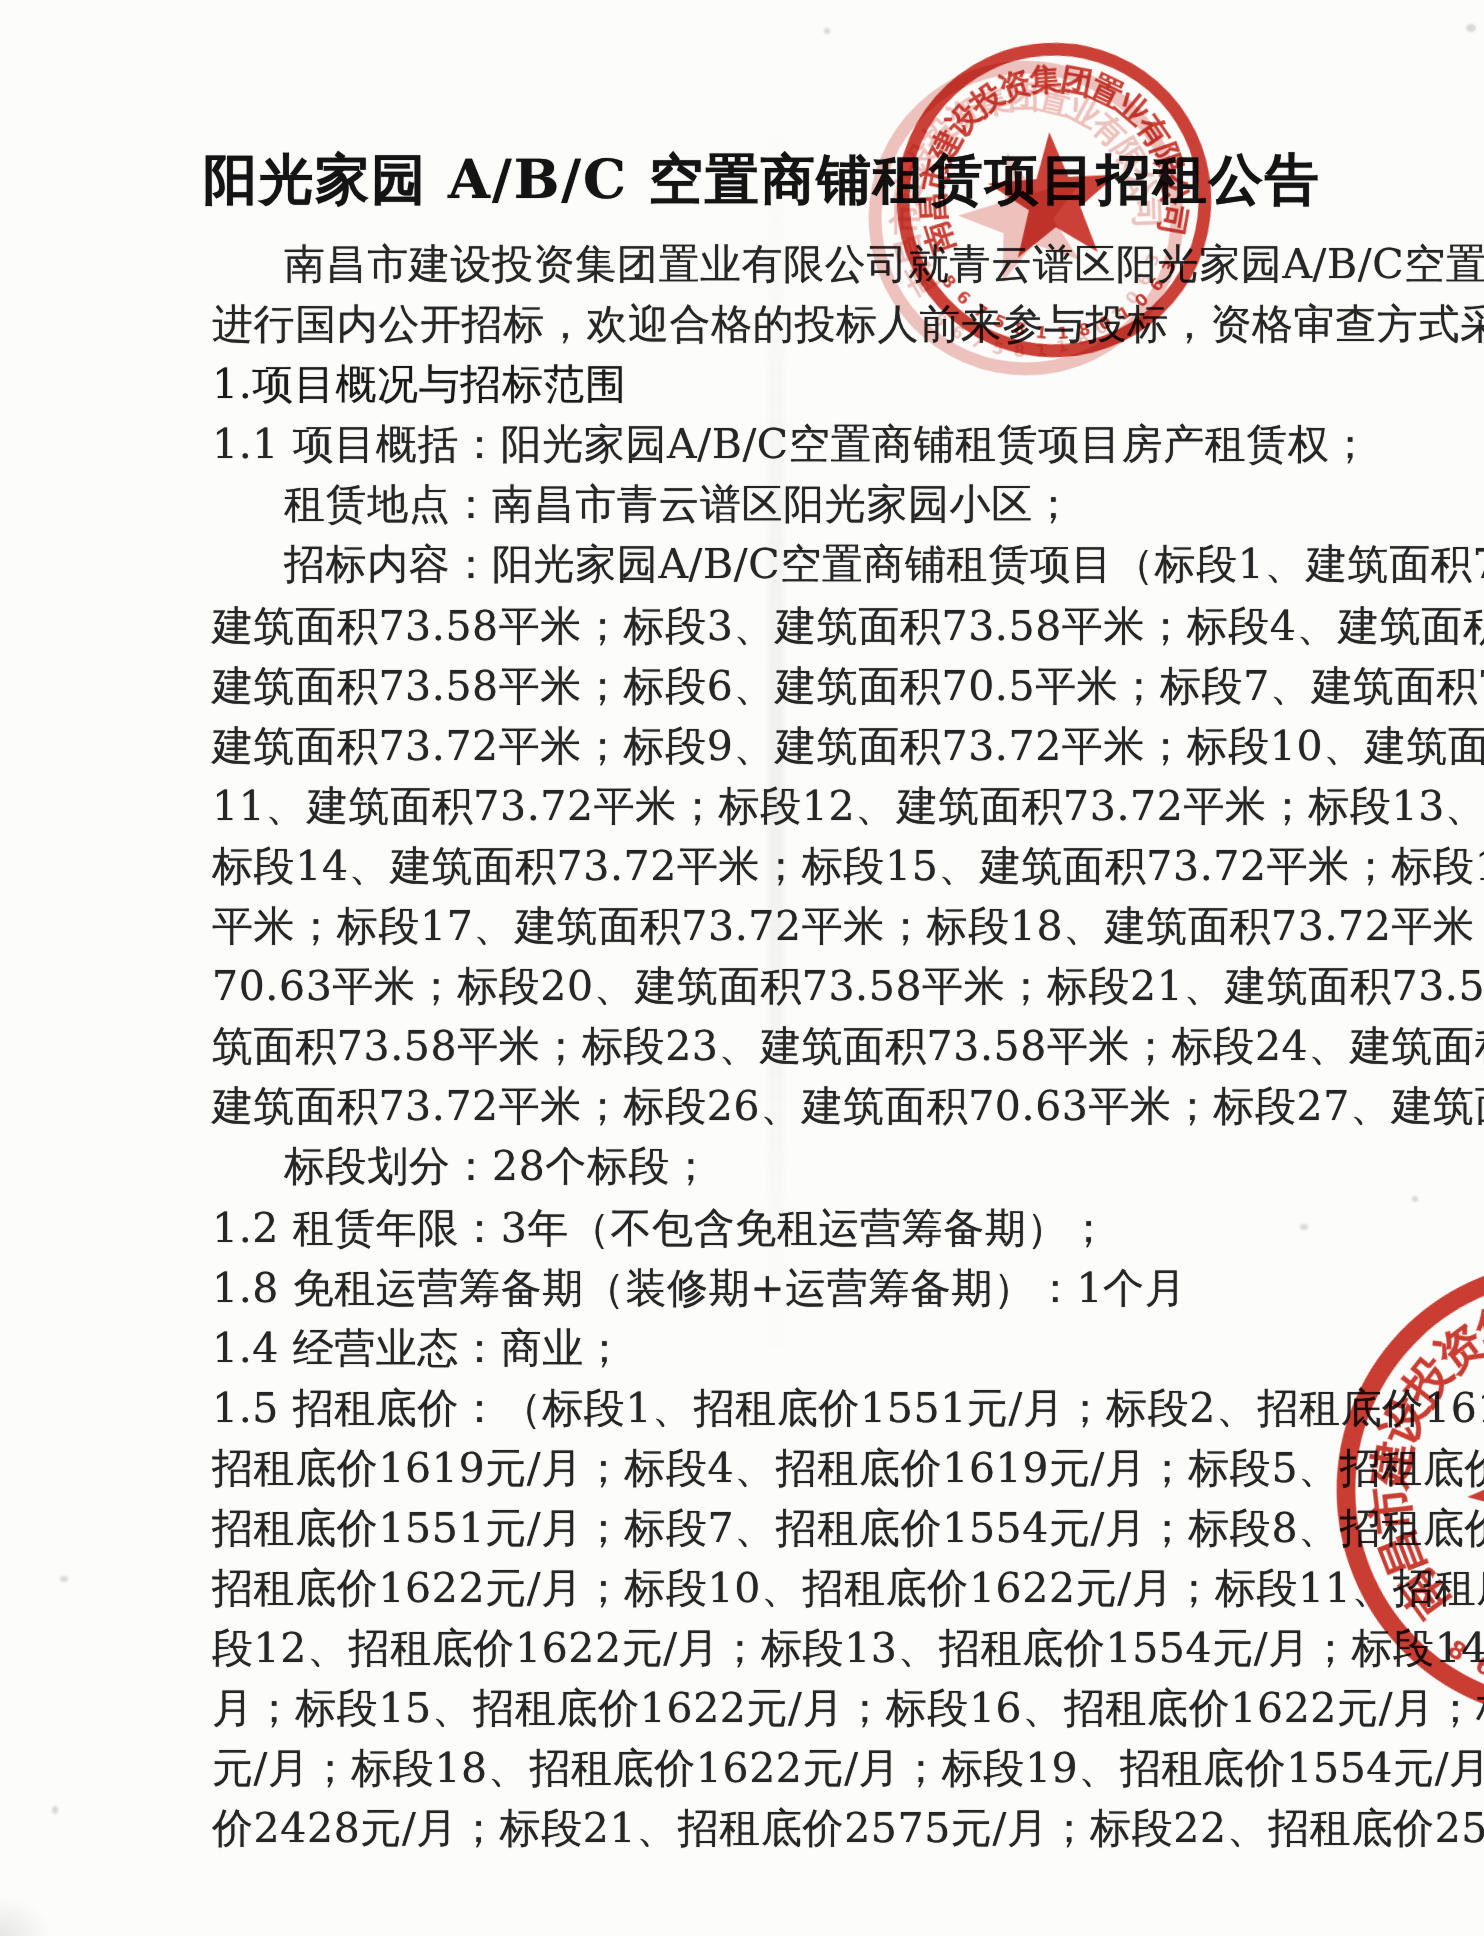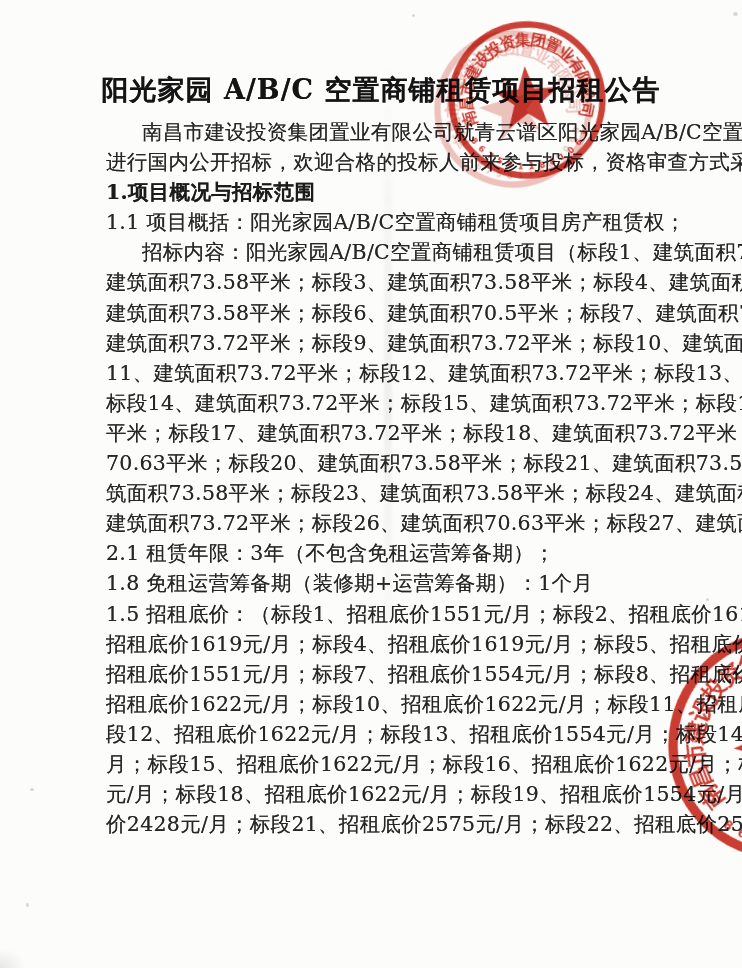--- a/index.html
+++ b/index.html
@@ -19,21 +19,21 @@
   }
   .body-lines{
     position:absolute; left:106px; top:117px; width:600px;
   }
   .doc-line{
     height:30.1px; line-height:30.1px; white-space:nowrap;
     font-size:20.5px; letter-spacing:.3px;
     text-shadow:0 0 .5px rgba(35,35,35,.7);
   }
   .doc-line.ind1{ margin-left:36px; }
-  .doc-line.bold{ font-weight:bold; color:#1b1b1b; }
+  .doc-line.bold{ font-weight:normal; color:#1b1b1b; }
   
   .seal{
     position:absolute; mix-blend-mode:multiply; filter:blur(.25px);
   }
   .seal-top{ left:444px; top:17px; width:166px; height:166px; opacity:.88; transform:rotate(-4deg); }
   .seal-top-ghost{ left:430px; top:26px; width:166px; height:166px; opacity:.28; transform:rotate(-16deg); }
   .seal-right{ left:662px; top:624px; width:242px; height:242px; opacity:.9; transform:rotate(-22deg); }
   .seal-ring{ fill:none; stroke:var(--seal-red); stroke-width:8.5px; }
   .seal-star{ fill:var(--seal-red); }
   .seal-char{ font-size:21px; font-weight:bold; fill:var(--seal-red);
@@ -73,32 +73,35 @@
   <div class="speck s6"></div>
   <div class="corner-shade"></div>
 
   <h1 class="title">阳光家园 A/B/C 空置商铺租赁项目招租公告</h1>
 
   <div class="body-lines">
       <div class="doc-line ind1"><span>南昌市建设投资集团置业有限公司就青云谱区阳光家园A/B/C空置商铺租赁项目</span></div>
       <div class="doc-line"><span>进行国内公开招标，欢迎合格的投标人前来参与投标，资格审查方式采用</span></div>
       <div class="doc-line bold"><span>1.项目概况与招标范围</span></div>
       <div class="doc-line"><span>1.1 项目概括：阳光家园A/B/C空置商铺租赁项目房产租赁权；</span></div>
+      <div class="doc-line ind1"><span>租赁地点：南昌市青云谱区阳光家园小区；</span></div>
       <div class="doc-line ind1"><span>招标内容：阳光家园A/B/C空置商铺租赁项目（标段1、建筑面积70.5平米；标段2、</span></div>
       <div class="doc-line"><span>建筑面积73.58平米；标段3、建筑面积73.58平米；标段4、建筑面积73.58平米；标段5、</span></div>
       <div class="doc-line"><span>建筑面积73.58平米；标段6、建筑面积70.5平米；标段7、建筑面积70.63平米；标段8、</span></div>
       <div class="doc-line"><span>建筑面积73.72平米；标段9、建筑面积73.72平米；标段10、建筑面积73.72平米；标段</span></div>
       <div class="doc-line"><span>11、建筑面积73.72平米；标段12、建筑面积73.72平米；标段13、建筑面积70.63平米；</span></div>
       <div class="doc-line"><span>标段14、建筑面积73.72平米；标段15、建筑面积73.72平米；标段16、建筑面积73.72</span></div>
       <div class="doc-line"><span>平米；标段17、建筑面积73.72平米；标段18、建筑面积73.72平米；标段19、建筑面积</span></div>
       <div class="doc-line"><span>70.63平米；标段20、建筑面积73.58平米；标段21、建筑面积73.58平米；标段22、建</span></div>
       <div class="doc-line"><span>筑面积73.58平米；标段23、建筑面积73.58平米；标段24、建筑面积70.5平米；标段25、</span></div>
       <div class="doc-line"><span>建筑面积73.72平米；标段26、建筑面积70.63平米；标段27、建筑面积86.44平米；标</span></div>
-      <div class="doc-line"><span>2.1 租赁年限：3年（不包含免租运营筹备期）；</span></div>
+      <div class="doc-line ind1"><span>标段划分：28个标段；</span></div>
+      <div class="doc-line"><span>1.2 租赁年限：3年（不包含免租运营筹备期）；</span></div>
       <div class="doc-line"><span>1.8 免租运营筹备期（装修期+运营筹备期）：1个月</span></div>
+      <div class="doc-line"><span>1.4 经营业态：商业；</span></div>
       <div class="doc-line"><span>1.5 招租底价：（标段1、招租底价1551元/月；标段2、招租底价1619元/月；标段3、</span></div>
       <div class="doc-line"><span>招租底价1619元/月；标段4、招租底价1619元/月；标段5、招租底价1619元/月；标段6、</span></div>
       <div class="doc-line"><span>招租底价1551元/月；标段7、招租底价1554元/月；标段8、招租底价1622元/月；标段9、</span></div>
       <div class="doc-line"><span>招租底价1622元/月；标段10、招租底价1622元/月；标段11、招租底价1622元/月；标</span></div>
       <div class="doc-line"><span>段12、招租底价1622元/月；标段13、招租底价1554元/月；标段14、招租底价1622元/</span></div>
       <div class="doc-line"><span>月；标段15、招租底价1622元/月；标段16、招租底价1622元/月；标段17、招租底价1622</span></div>
       <div class="doc-line"><span>元/月；标段18、招租底价1622元/月；标段19、招租底价1554元/月；标段20、招租底</span></div>
       <div class="doc-line"><span>价2428元/月；标段21、招租底价2575元/月；标段22、招租底价2575元/月；标段23、</span></div>
     </div>
 

